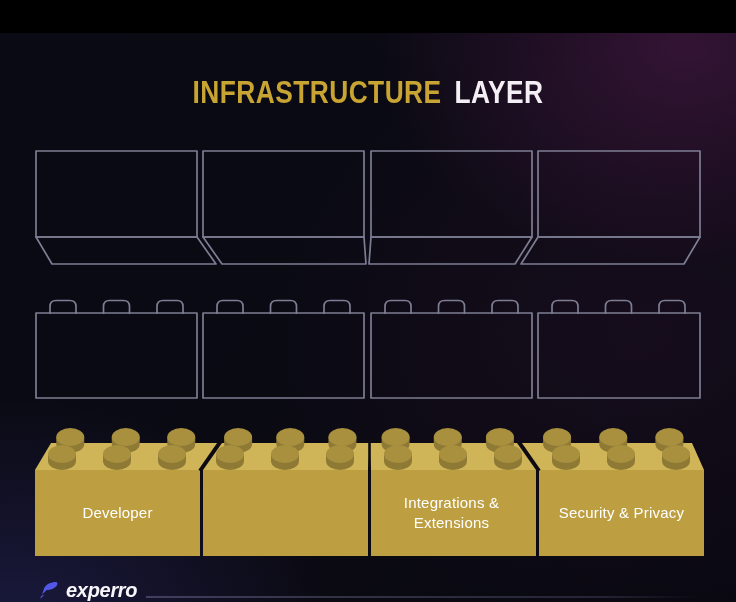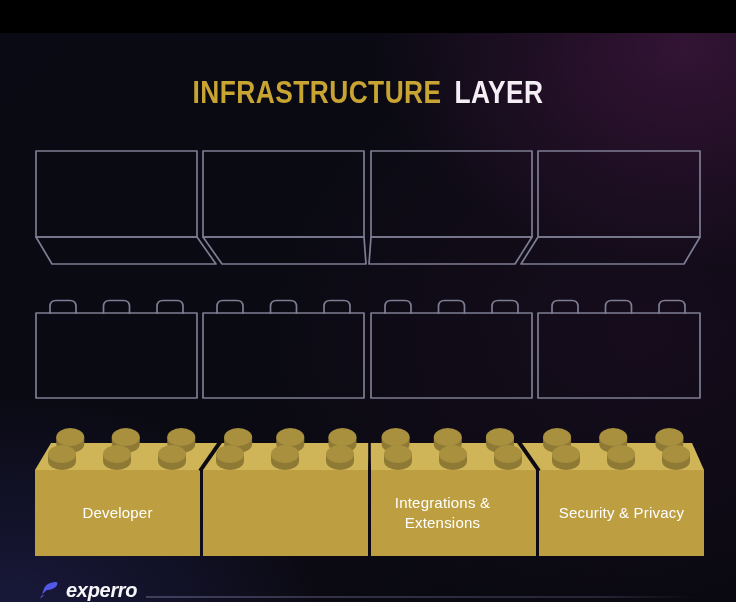--- a/index.html
+++ b/index.html
@@ -20,21 +20,21 @@
   }
   .title .t-gold  { color:#c8a433; }
   .title .t-white { color:#f4eff4; margin-left:6px; }
   #scene { position:absolute; left:0; top:0; }
   .brick-label {
     position:absolute; top:437px; height:86px; width:165px;
     display:flex; align-items:center; justify-content:center;
     text-align:center; color:#ffffff; white-space:pre-line;
     font-size:15px; font-weight:500; line-height:1.35; letter-spacing:.2px;
   }
-  .bl1{left:35px} .bl2{left:203px} .bl3{left:360px} .bl4{left:539px}
+  .bl1{left:35px} .bl2{left:203px} .bl3{left:369px} .bl4{left:539px}
   .footer { position:absolute; left:36px; top:546px; display:flex; align-items:flex-start; gap:6px; }
   .brand  { color:#f7f6fa; font-size:20px; font-weight:bold; font-style:italic; letter-spacing:-.3px; }
   .footer-line {
     position:absolute; left:146px; top:563px; width:551px; height:1.5px;
     background:linear-gradient(to right, rgba(108,108,145,.50), rgba(88,88,120,.35) 82%, rgba(88,88,120,0));
   }
 </style>
 </head>
 <body>
 

